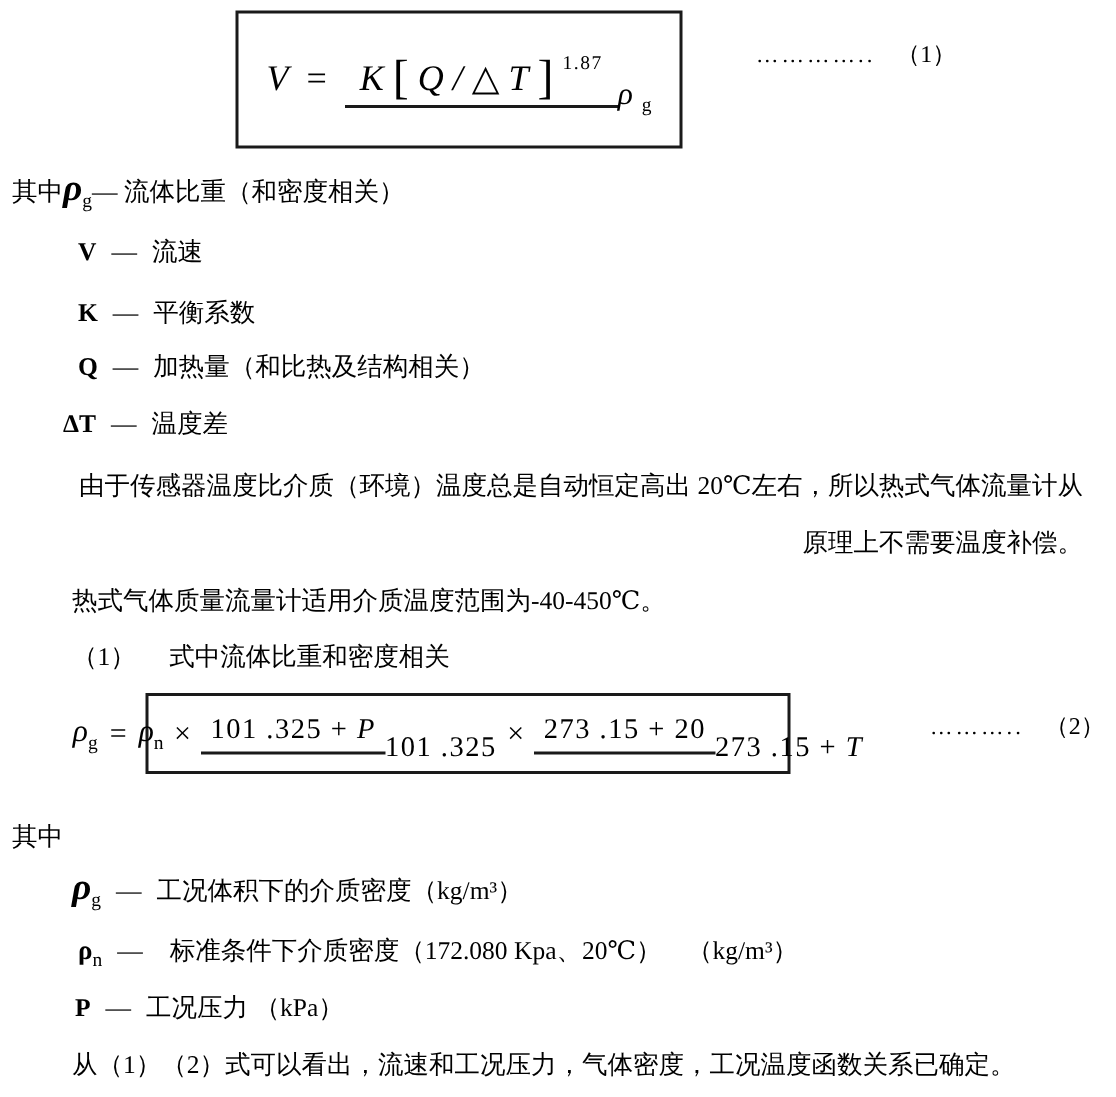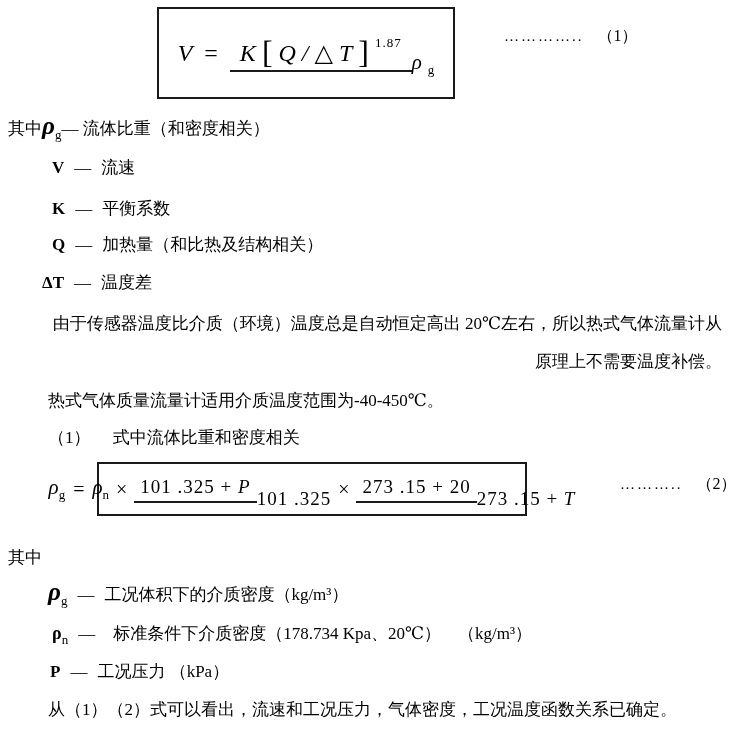--- a/index.html
+++ b/index.html
@@ -131,21 +131,21 @@
     <span class="lab">（2）</span>
   </div>
 
   <div class="abs cjk" style="left:8px; top:546px;">其中</div>
 
   <div class="defrow" style="left:48px; top:578px;">
     <span class="rho-big">ρ</span><span class="ssub">g</span><span class="dash">—</span><span>工况体积下的介质密度（kg/m³）</span>
   </div>
 
   <div class="defrow" style="left:52px; top:622px;">
-    <span class="rho-sm">ρ</span><span class="ssub">n</span><span class="dash">—</span><span style="margin-left:8px;">标准条件下介质密度（178.734 Kpa、20℃）　（kg/m³）</span>
+    <span class="rho-sm">ρ</span><span class="ssub">n</span><span class="dash">—</span><span style="margin-left:8px;">标准条件下介质密度（172.080 Kpa、20℃）　（kg/m³）</span>
   </div>
 
   <div class="defrow" style="left:50px; top:660px;">
     <span class="sym">P</span><span class="dash">—</span><span>工况压力 （kPa）</span>
   </div>
 
   <div class="abs cjk" style="left:48px; top:698px;">从（1）（2）式可以看出，流速和工况压力，气体密度，工况温度函数关系已确定。</div>
 
 </div>
 

